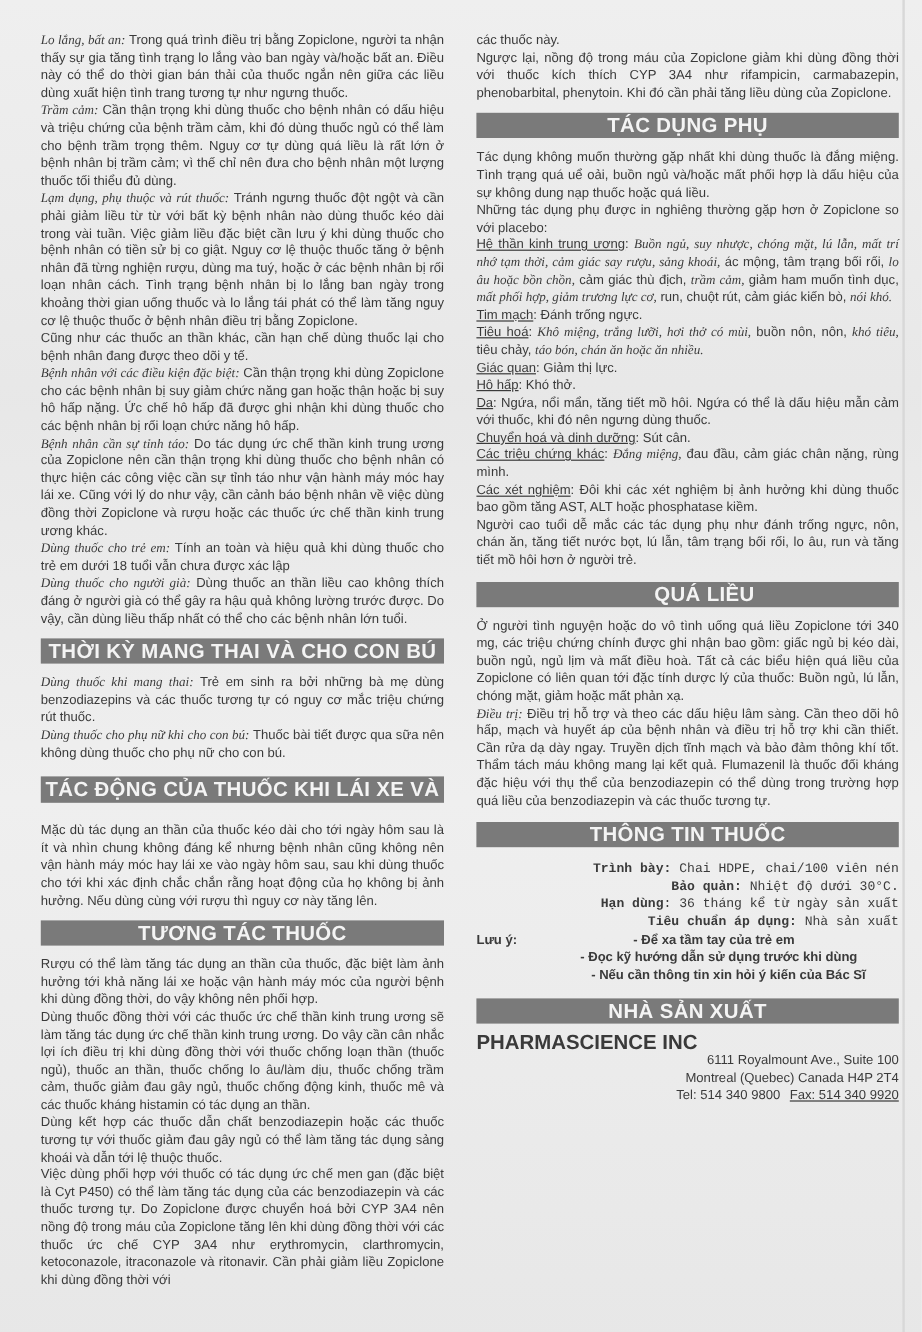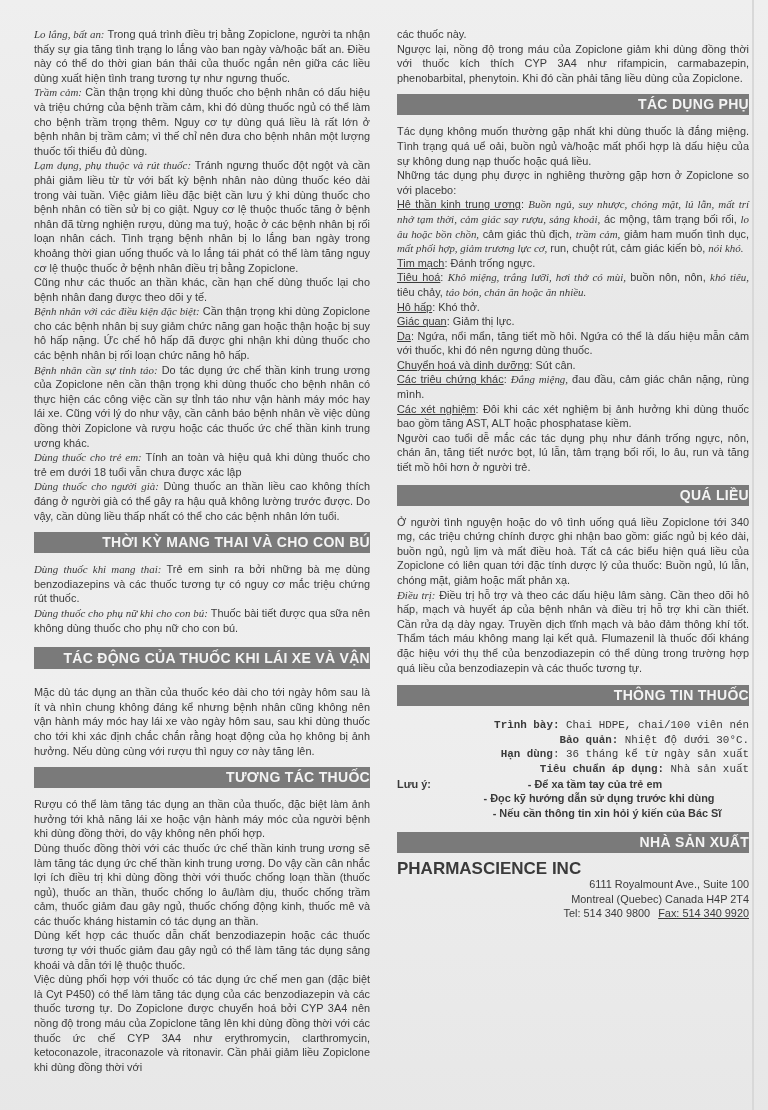--- a/index.html
+++ b/index.html
@@ -23,22 +23,22 @@
   }
   .col-left { left: 34px; width: 336px; top: 27px; }
   .col-right { left: 397px; width: 352px; top: 27px; }
   p { margin: 0; }
   i, .it { font-style: italic; font-family: Liberation Serif, serif; }
   .u { text-decoration: underline; }
   .bar {
     background: #7a7a7a;
     color: #f4f4f4;
     font-weight: bold;
-    font-size: 14px;
-    text-align: right;
+    font-size: 17px;
+    text-align: center;
     letter-spacing: 0.3px;
     height: 21px; line-height: 21px;
     margin: 9px 0 9px 0;
     overflow: hidden;
   }
   .bar.tall { height: 22px; line-height: 22px; }
   .info-row { text-align: right; font-family: Liberation Mono, monospace; }
   .info-row b { font-weight: bold; color: #3a3a3a; }
   .note-list { margin-left: 44px; font-weight: bold; text-align: center; }
   .company { font-weight: bold; font-size: 17px; margin-top: 6px; }
@@ -79,22 +79,22 @@
   <div class="col col-right">
     <p>các thuốc này.</p>
     <p>Ngược lại, nồng độ trong máu của Zopiclone giảm khi dùng đồng thời với thuốc kích thích CYP 3A4 như rifampicin, carmabazepin, phenobarbital, phenytoin. Khi đó cần phải tăng liều dùng của Zopiclone.</p>
 
     <div class="bar">TÁC DỤNG PHỤ</div>
     <p>Tác dụng không muốn thường gặp nhất khi dùng thuốc là đắng miệng. Tình trạng quá uể oải, buồn ngủ và/hoặc mất phối hợp là dấu hiệu của sự không dung nạp thuốc hoặc quá liều.</p>
     <p>Những tác dụng phụ được in nghiêng thường gặp hơn ở Zopiclone so với placebo:</p>
     <p><span class="u">Hệ thần kinh trung ương</span>: <i>Buồn ngủ, suy nhược, chóng mặt, lú lẫn, mất trí nhớ tạm thời, cảm giác say rượu, sảng khoái,</i><span> ác mộng, tâm trạng bối rối, </span><i>lo âu hoặc bồn chồn,</i><span> cảm giác thù địch, </span><i>trầm cảm,</i><span> giảm ham muốn tình dục, </span><i>mất phối hợp, giảm trương lực cơ,</i><span> run, chuột rút, cảm giác kiến bò, </span><i>nói khó.</i></p>
     <p><span class="u">Tim mạch</span><span>: Đánh trống ngực.</span></p>
     <p><span class="u">Tiêu hoá</span>: <i>Khô miệng, trắng lưỡi, hơi thở có mùi,</i><span> buồn nôn, nôn, </span><i>khó tiêu,</i><span> tiêu chảy, </span><i>táo bón, chán ăn hoặc ăn nhiều.</i></p>
+    <p><span class="u">Giác quan</span><span>: Giảm thị lực.</span></p>
     <p><span class="u">Hô hấp</span><span>: Khó thở.</span></p>
-    <p><span class="u">Giác quan</span><span>: Giảm thị lực.</span></p>
     <p><span class="u">Da</span><span>: Ngứa, nổi mẩn, tăng tiết mồ hôi. Ngứa có thể là dấu hiệu mẫn cảm với thuốc, khi đó nên ngưng dùng thuốc.</span></p>
     <p><span class="u">Chuyển hoá và dinh dưỡng</span><span>: Sút cân.</span></p>
     <p><span class="u">Các triệu chứng khác</span>: <i>Đắng miệng,</i><span> đau đầu, cảm giác chân nặng, rùng mình.</span></p>
     <p><span class="u">Các xét nghiệm</span><span>: Đôi khi các xét nghiệm bị ảnh hưởng khi dùng thuốc bao gồm tăng AST, ALT hoặc phosphatase kiềm.</span></p>
     <p>Người cao tuổi dễ mắc các tác dụng phụ như đánh trống ngực, nôn, chán ăn, tăng tiết nước bọt, lú lẫn, tâm trạng bối rối, lo âu, run và tăng tiết mồ hôi hơn ở người trẻ.</p>
 
     <div class="bar" style="margin-top:10px;padding-left:28px;">QUÁ LIỀU</div>
     <p>Ở người tình nguyện hoặc do vô tình uống quá liều Zopiclone tới 340 mg, các triệu chứng chính được ghi nhận bao gồm: giấc ngủ bị kéo dài, buồn ngủ, ngủ lịm và mất điều hoà. Tất cả các biểu hiện quá liều của Zopiclone có liên quan tới đặc tính dược lý của thuốc: Buồn ngủ, lú lẫn, chóng mặt, giảm hoặc mất phản xạ.</p>
     <p><i>Điều trị:</i><span> Điều trị hỗ trợ và theo các dấu hiệu lâm sàng. Cần theo dõi hô hấp, mạch và huyết áp của bệnh nhân và điều trị hỗ trợ khi cần thiết. Cần rửa dạ dày ngay. Truyền dịch tĩnh mạch và bảo đảm thông khí tốt. Thẩm tách máu không mang lại kết quả. Flumazenil là thuốc đối kháng đặc hiệu với thụ thể của benzodiazepin có thể dùng trong trường hợp quá liều của benzodiazepin và các thuốc tương tự.</span></p>
 

